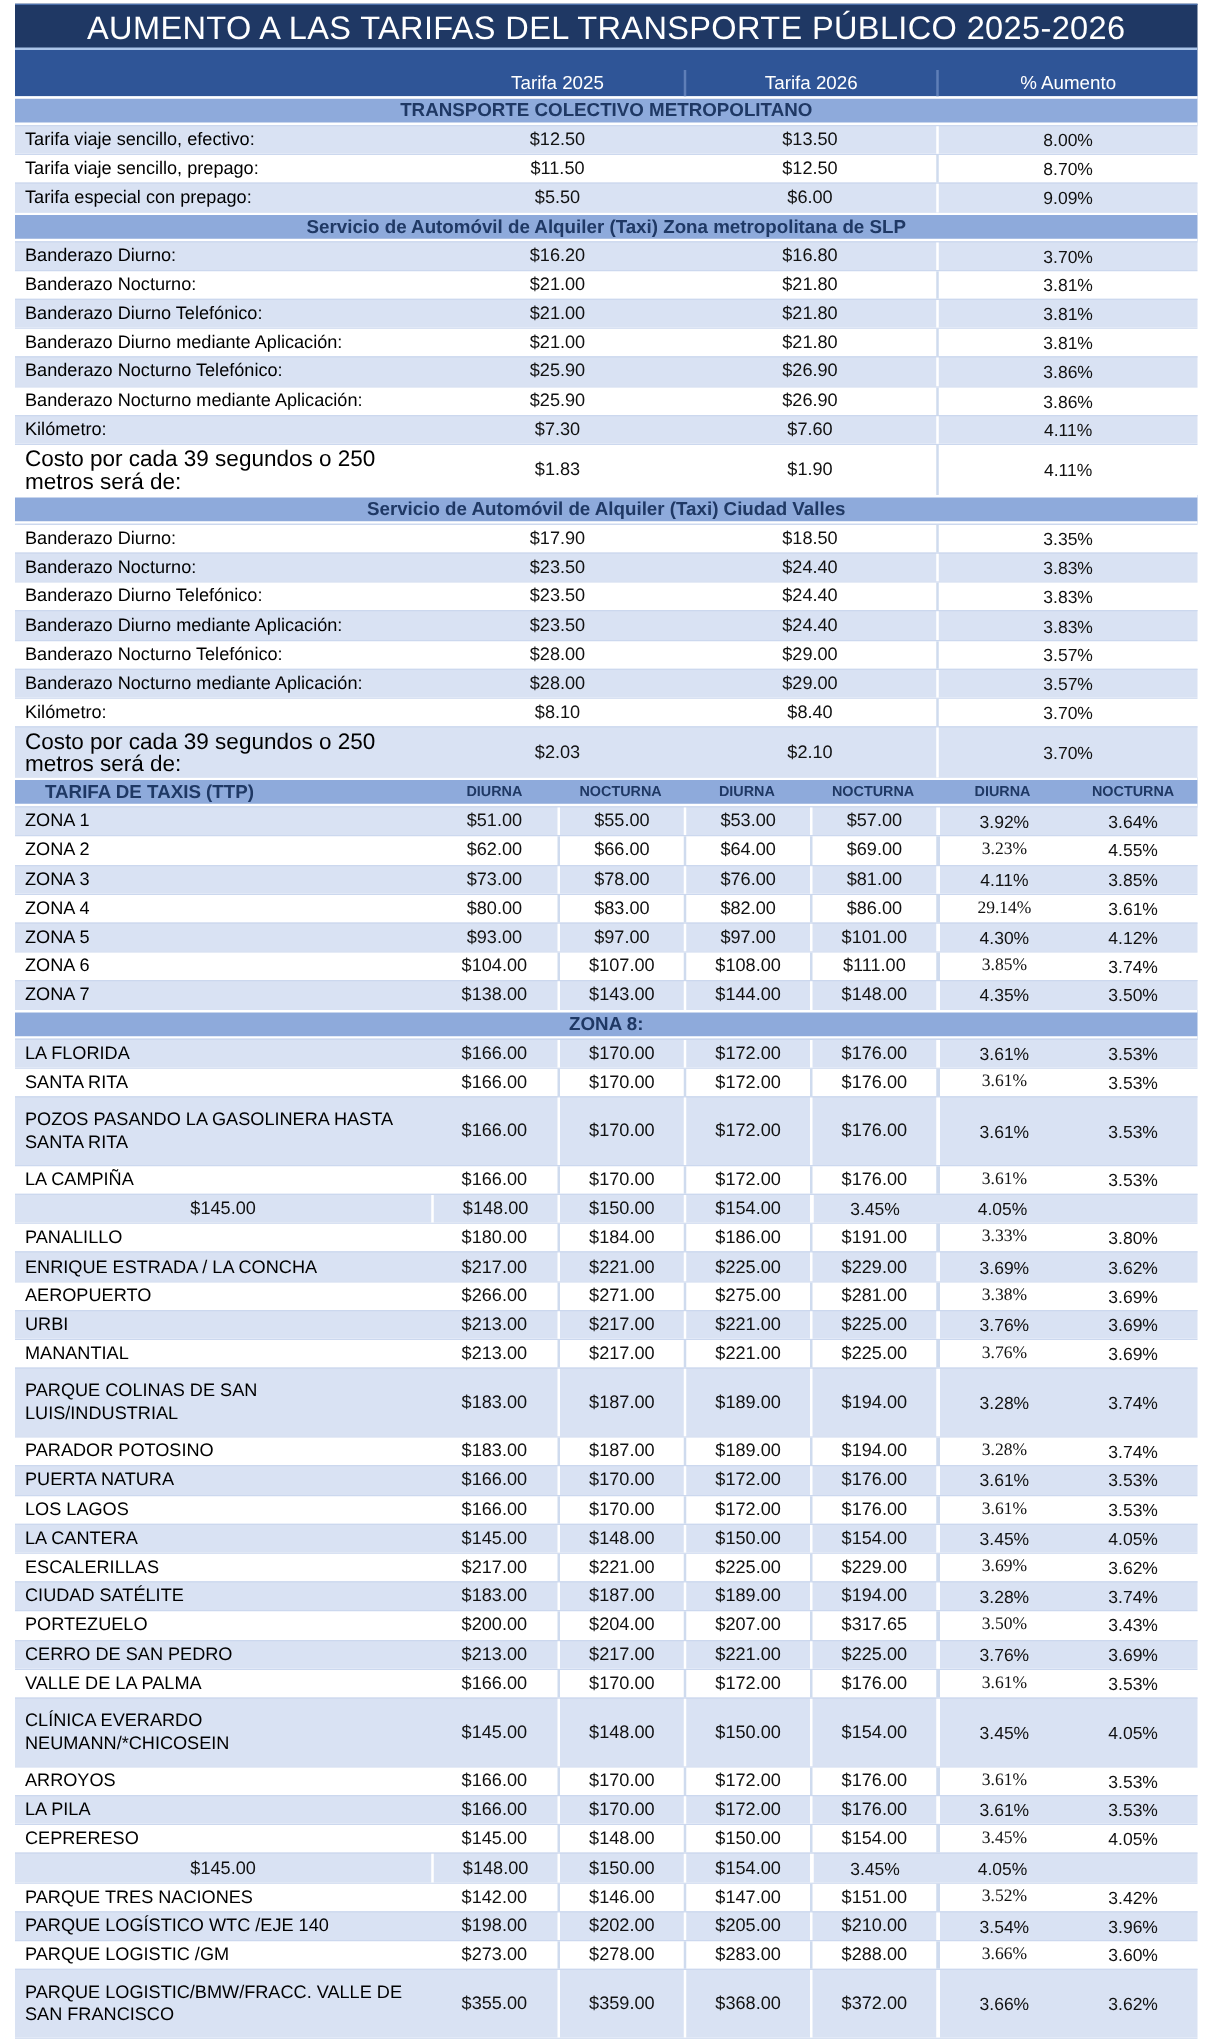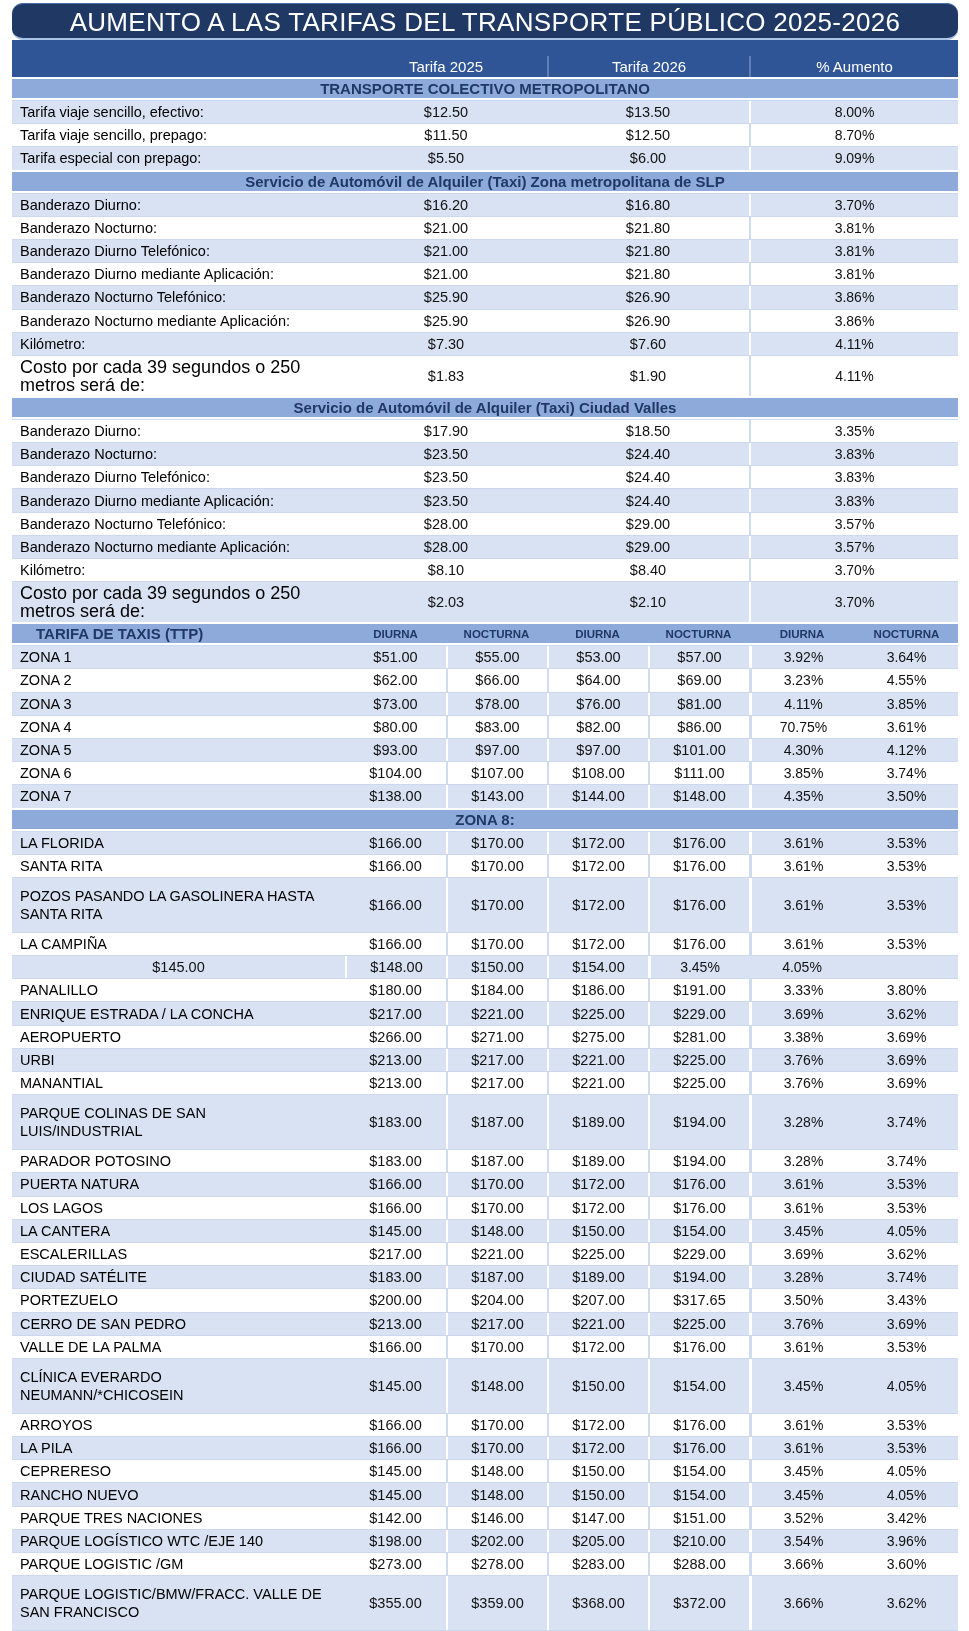--- a/index.html
+++ b/index.html
@@ -11,21 +11,20 @@
   }
   .doc { padding: 3px 11px 10px 12px; }
   .title-bar {
     background: var(--title-bg, #1F3864);
     color: #fff;
     height: 37px; line-height: 37px;
     text-align: center;
     font-size: 26px; letter-spacing: .3px;
     border-bottom: 2px solid #aac4e8;
     border-top: 1px solid #4a6ea9;
-    border-radius: 11px;
   }
   .grid {
     display: grid;
     grid-template-columns: 333px 101px 101px 101px 101px 106px 103px;
     align-items: center;
   }
   .hdr-row {
     background: var(--header-bg, #2F5597);
     color: #fff;
     min-height: 23px;
@@ -57,21 +56,21 @@
     padding: 2px 4px 2px 8px;
     white-space: pre-line;
   }
   .r .label.small { font-size: 18px; }
   .r .val { text-align: center; font-size: 14.5px; color: #111; align-self: stretch; display: flex; align-items: center; justify-content: center; padding: 2px 0; }
   .r .val.pctv { font-size: 14px; }
   .r .span2 { grid-column: span 2; }
   .r.blue  .bl2 { border-left: 2px solid #fff; }
   .r.white .bl2 { border-left: 2px solid #cfdbee; }
   .r.blue  .bl3 { border-left: 3px solid #fff; }
-  .r.white .bl3 { border-left: 3px solid #cfdbee; }
+  .r.white .bl3 { border-left: 3px solid #cfdbee; font-family: Liberation Serif, serif; }
   #tbody > .r:last-child { border-bottom: 1px solid #b9c8e6; }
 </style>
 </head>
 <body>
 
 <div class="doc">
   <div class="title-bar">AUMENTO A LAS TARIFAS DEL TRANSPORTE PÚBLICO 2025-2026</div>
 
   <div class="grid hdr-row">
     <div></div>
@@ -233,21 +232,21 @@
         <div class="val bl2">$81.00</div>
         <div class="val pctv bl3">4.11%</div>
         <div class="val pctv">3.85%</div>
       </div>
       <div class="grid r white">
         <div class="label">ZONA 4</div>
         <div class="val">$80.00</div>
         <div class="val bl2">$83.00</div>
         <div class="val bl2">$82.00</div>
         <div class="val bl2">$86.00</div>
-        <div class="val pctv bl3">70.75%</div>
+        <div class="val pctv bl3">29.14%</div>
         <div class="val pctv">3.61%</div>
       </div>
       <div class="grid r blue">
         <div class="label">ZONA 5</div>
         <div class="val">$93.00</div>
         <div class="val bl2">$97.00</div>
         <div class="val bl2">$97.00</div>
         <div class="val bl2">$101.00</div>
         <div class="val pctv bl3">4.30%</div>
         <div class="val pctv">4.12%</div>
@@ -483,21 +482,20 @@
       <div class="grid r white">
         <div class="label">CEPRERESO</div>
         <div class="val">$145.00</div>
         <div class="val bl2">$148.00</div>
         <div class="val bl2">$150.00</div>
         <div class="val bl2">$154.00</div>
         <div class="val pctv bl3">3.45%</div>
         <div class="val pctv">4.05%</div>
       </div>
       <div class="grid r blue">
-        <div class="label">RANCHO NUEVO</div>
         <div class="val">$145.00</div>
         <div class="val bl2">$148.00</div>
         <div class="val bl2">$150.00</div>
         <div class="val bl2">$154.00</div>
         <div class="val pctv bl3">3.45%</div>
         <div class="val pctv">4.05%</div>
       </div>
       <div class="grid r white">
         <div class="label">PARQUE TRES NACIONES</div>
         <div class="val">$142.00</div>

